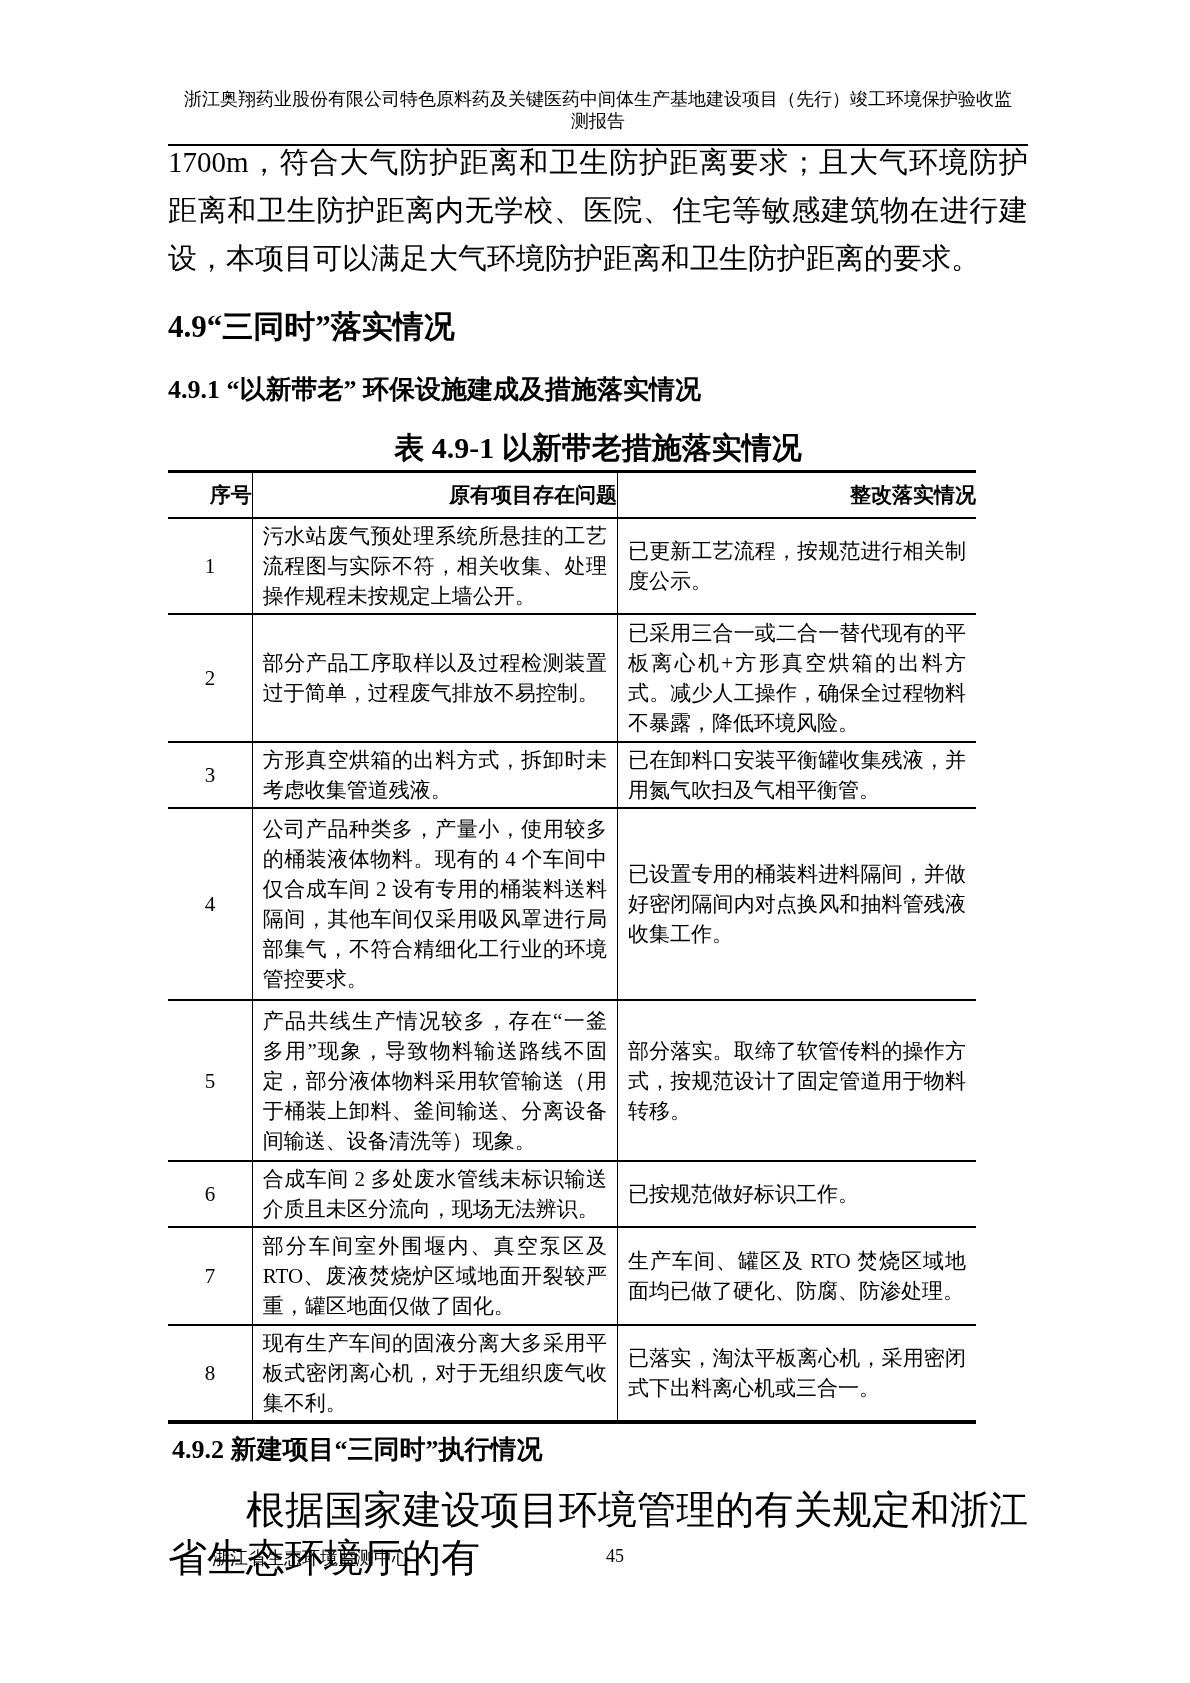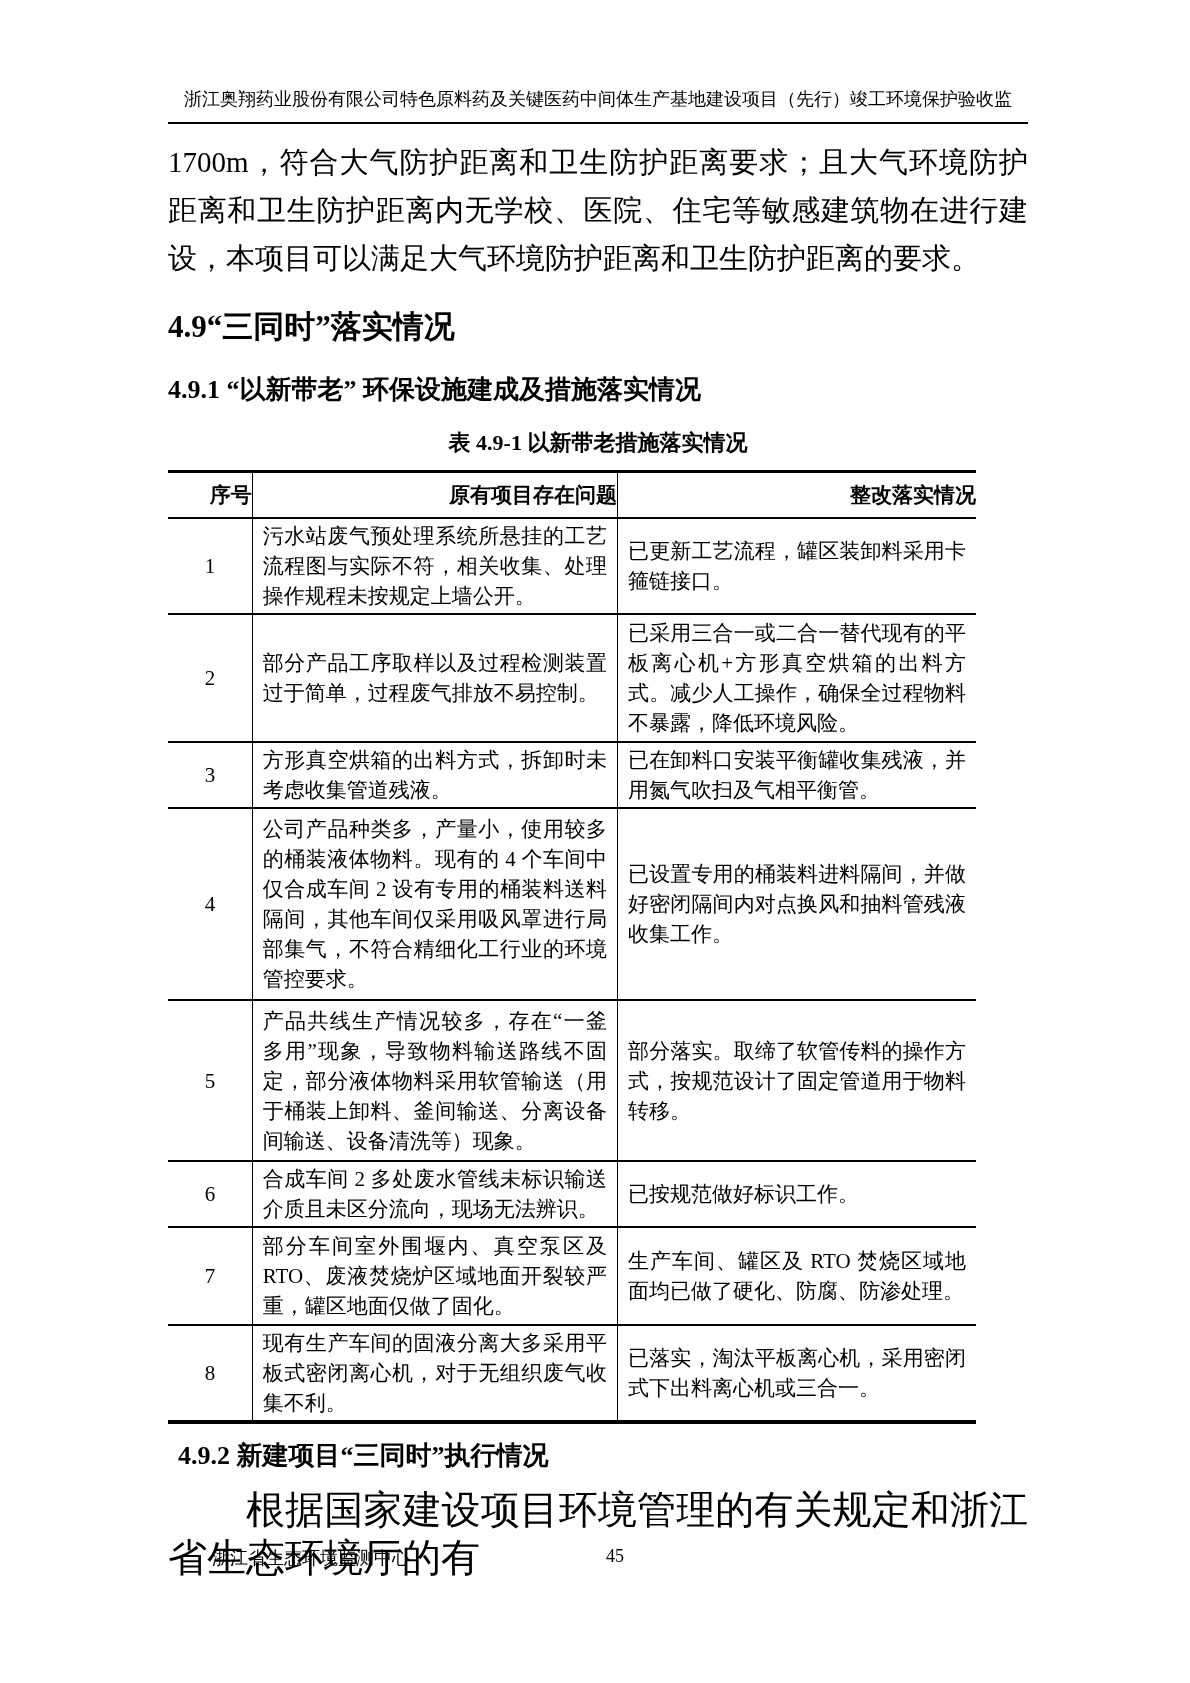--- a/index.html
+++ b/index.html
@@ -59,21 +59,21 @@
     font-size: 26px;
     font-weight: bold;
     margin: 0;
   }
   .table-caption {
     position: absolute;
     top: 428px;
     left: 0;
     width: 100%;
     text-align: center;
-    font-size: 22px;
+    font-size: 30px;
     font-weight: bold;
   }
   
   .rect-table-wrap {
     position: absolute;
     top: 470px;
     left: 0;
     width: 808px;
   }
   table.rect-table {
@@ -118,21 +118,21 @@
   tbody tr:nth-child(5) { height: 161px; }
   tbody tr:nth-child(6) { height: 65px; }
   tbody tr:nth-child(7) { height: 98px; }
   tbody tr:nth-child(8) { height: 97px; }
   .h-492 {
     position: absolute;
     top: 1428px;
     left: 0;
     font-size: 26px;
     font-weight: bold;
-    margin: 10px;
+    margin: 4px;
   }
   .closing-para {
     position: absolute;
     top: 1486px;
     left: 0;
     width: 100%;
     font-size: 39px;
     line-height: 48px;
     text-indent: 2em;
     text-align: justify;
@@ -155,20 +155,21 @@
     top: 0;
   }
 </style>
 </head>
 <body>
 
 <div class="content">
 
   <div class="doc-header">
     <div>浙江奥翔药业股份有限公司特色原料药及关键医药中间体生产基地建设项目（先行）竣工环境保护验收监</div>
+    <div>测报告</div>
   </div>
 
   <div class="intro-para">1700m，符合大气防护距离和卫生防护距离要求；且大气环境防护距离和卫生防护距离内无学校、医院、住宅等敏感建筑物在进行建设，本项目可以满足大气环境防护距离和卫生防护距离的要求。</div>
 
   <h2 class="h-49">4.9“三同时”落实情况</h2>
 
   <h3 class="h-491">4.9.1 “以新带老” 环保设施建成及措施落实情况</h3>
 
   <div class="table-caption">表 4.9-1 以新带老措施落实情况</div>
 
@@ -183,21 +184,21 @@
         <tr>
           <th class="c1">序号</th>
           <th class="c2">原有项目存在问题</th>
           <th class="c3">整改落实情况</th>
         </tr>
       </thead>
       <tbody>
           <tr>
             <td class="cell-no c1">1</td>
             <td class="cell-problem c2">污水站废气预处理系统所悬挂的工艺流程图与实际不符，相关收集、处理操作规程未按规定上墙公开。</td>
-            <td class="cell-action c3">已更新工艺流程，罐区装卸料采用卡箍链接口。</td>
+            <td class="cell-action c3">已更新工艺流程，按规范进行相关制度公示。</td>
           </tr>
           <tr>
             <td class="cell-no c1">2</td>
             <td class="cell-problem c2">部分产品工序取样以及过程检测装置过于简单，过程废气排放不易控制。</td>
             <td class="cell-action c3">已采用三合一或二合一替代现有的平板离心机+方形真空烘箱的出料方式。减少人工操作，确保全过程物料不暴露，降低环境风险。</td>
           </tr>
           <tr>
             <td class="cell-no c1">3</td>
             <td class="cell-problem c2">方形真空烘箱的出料方式，拆卸时未考虑收集管道残液。</td>
             <td class="cell-action c3">已在卸料口安装平衡罐收集残液，并用氮气吹扫及气相平衡管。</td>

